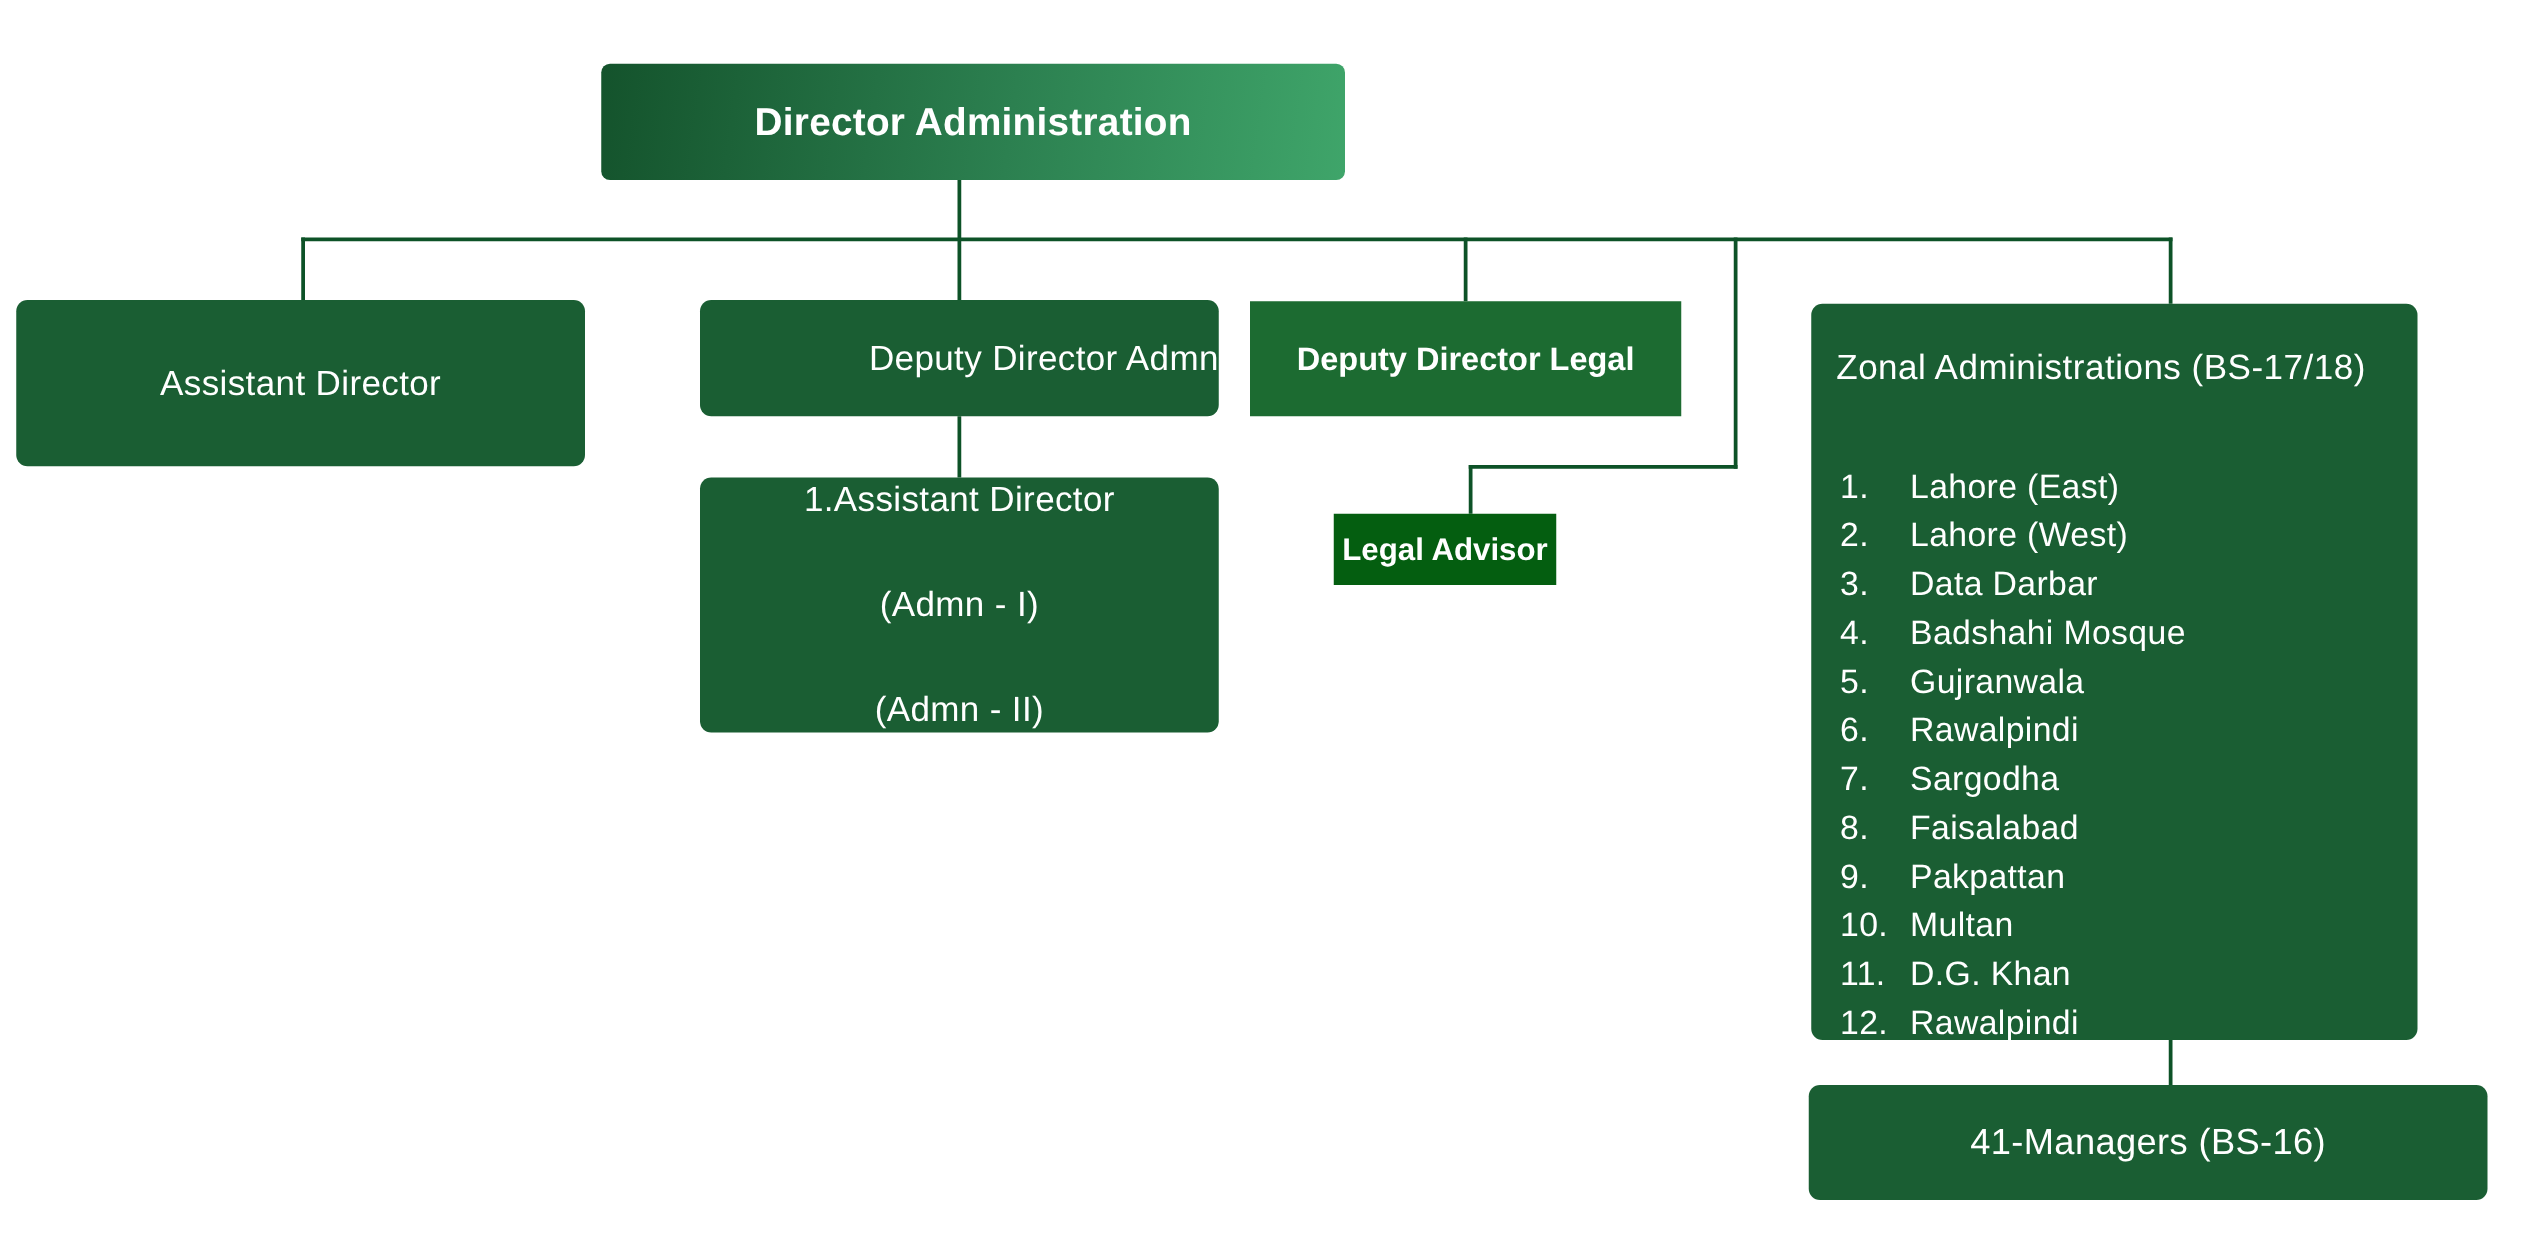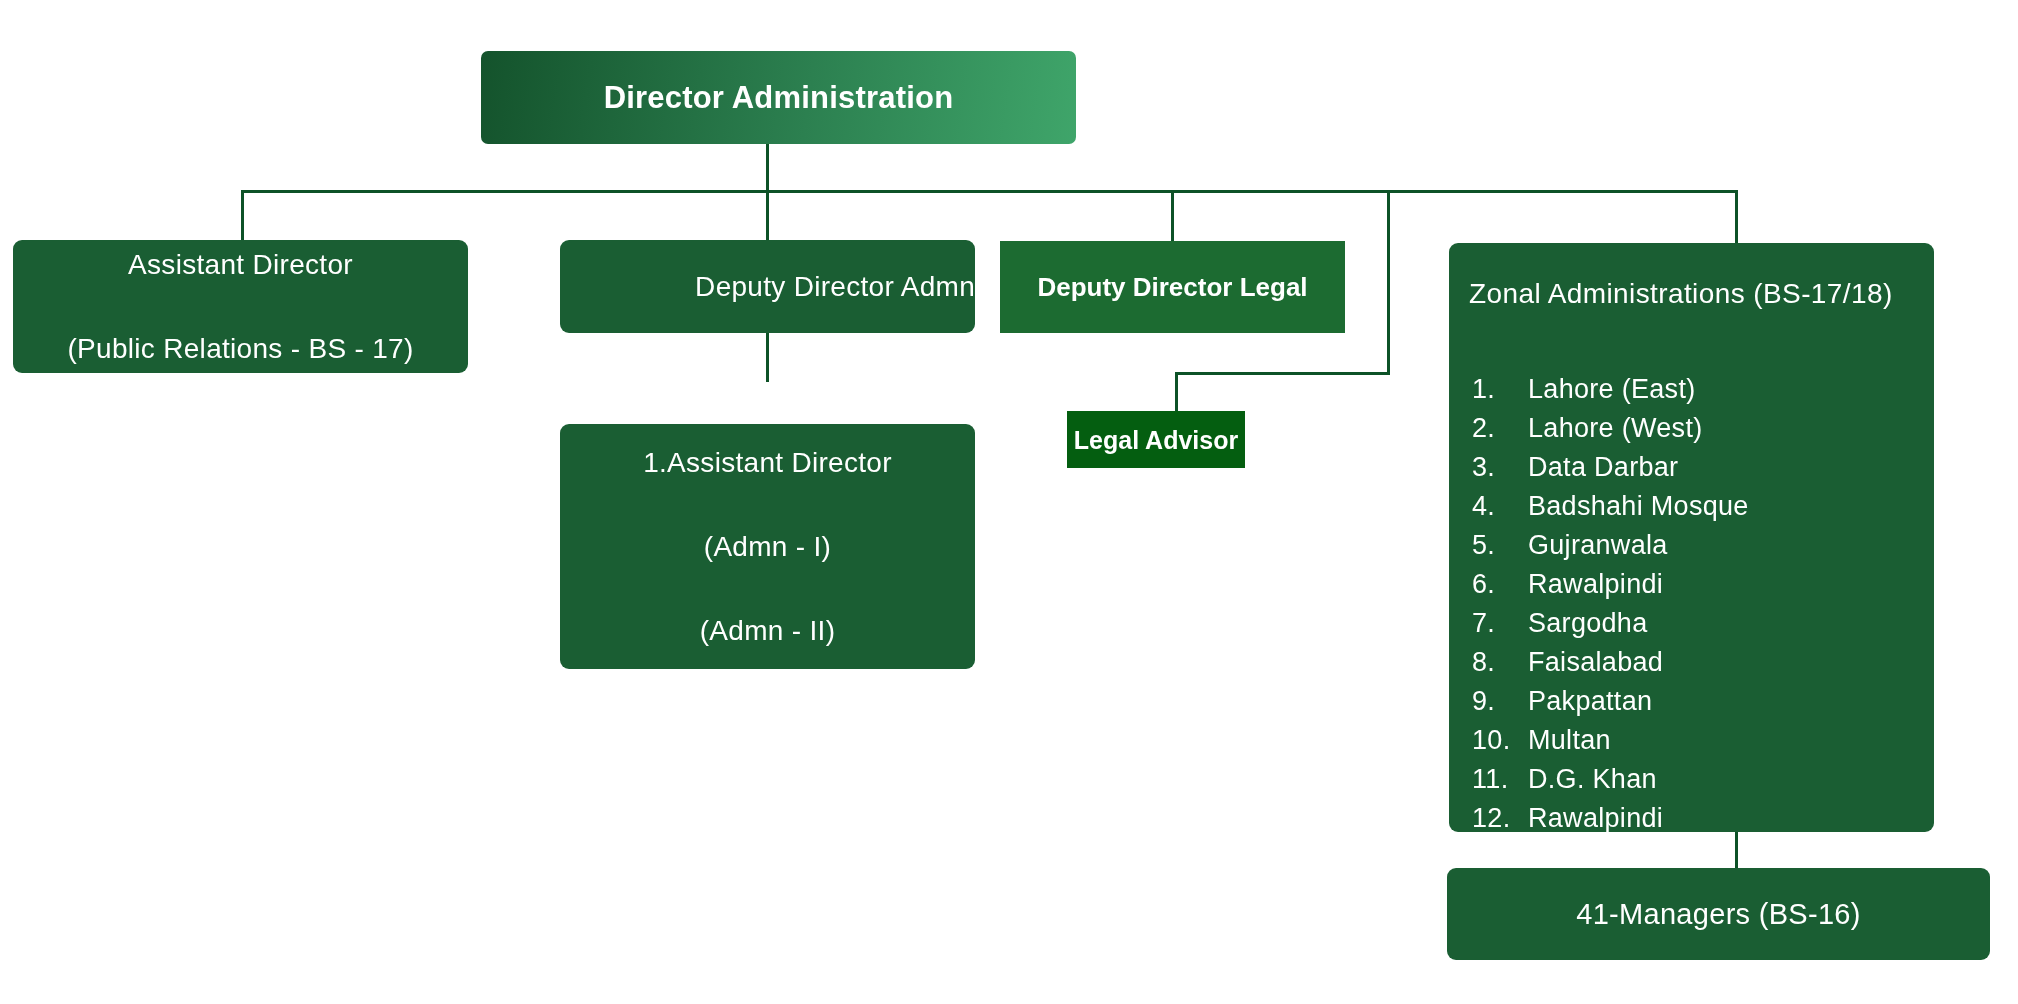--- a/index.html
+++ b/index.html
@@ -43,21 +43,21 @@
   .director {
     left: 481px; top: 51px; width: 595px; height: 93px;
     background: linear-gradient(98deg, #14532c 0%, #2c8050 55%, #3fa56a 100%);
     border-radius: 7px;
     font-size: 31px;
     font-weight: 700;
     letter-spacing: 0.2px;
   }
   .asst-pr   { left: 13px;  top: 240px; width: 455px; height: 133px; font-size: 28px; }
   .dep-admn  { left: 560px; top: 240px; width: 415px; height: 93px;  font-size: 28px; align-items: flex-end; }
-  .admn-sub  { left: 560px; top: 382px; width: 415px; height: 245px; font-size: 28px; margin-top: 42px; }
+  .admn-sub  { left: 560px; top: 382px; width: 415px; height: 204px; font-size: 28px; }
   .admn-sub .bx-line { white-space: pre; }
 
   .dep-legal {
     left: 1000px; top: 241px; width: 345px; height: 92px;
     background: #1c6b31;
     font-size: 26px; font-weight: 700; letter-spacing: 0px;
     border-radius: 0;
   }
   .legal-adv {
     left: 1067px; top: 411px; width: 178px; height: 57px;
@@ -112,21 +112,20 @@
   <div class="line v" style="left:1735px; top:190px; height:53px;"></div>
   <div class="line v" style="left:766px; top:333px; height:49px;"></div>
   <div class="line v" style="left:1735px; top:832px; height:36px;"></div>
 
   <div class="node director">
     <div class="bx-line">Director Administration</div>
   </div>
 
   <div class="node fill rounded asst-pr">
     <div class="bx-line">Assistant Director</div>
-    <div class="bx-line">(Public Relations - BS - 17)</div>
   </div>
 
   <div class="node fill rounded dep-admn">
     <div class="bx-line">Deputy Director Admn</div>
   </div>
 
   <div class="node fill rounded admn-sub">
     <div class="bx-line">1.Assistant Director</div>
     <div class="bx-line">(Admn - I)</div>
     <div class="bx-line">(Admn - II)</div>

